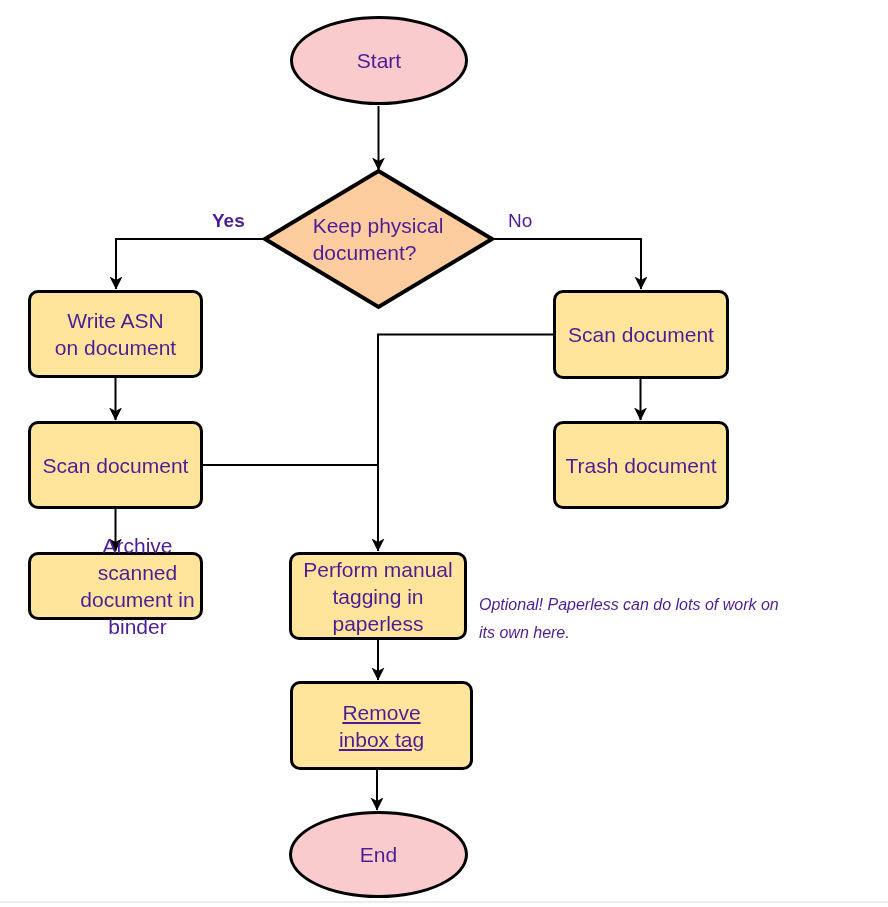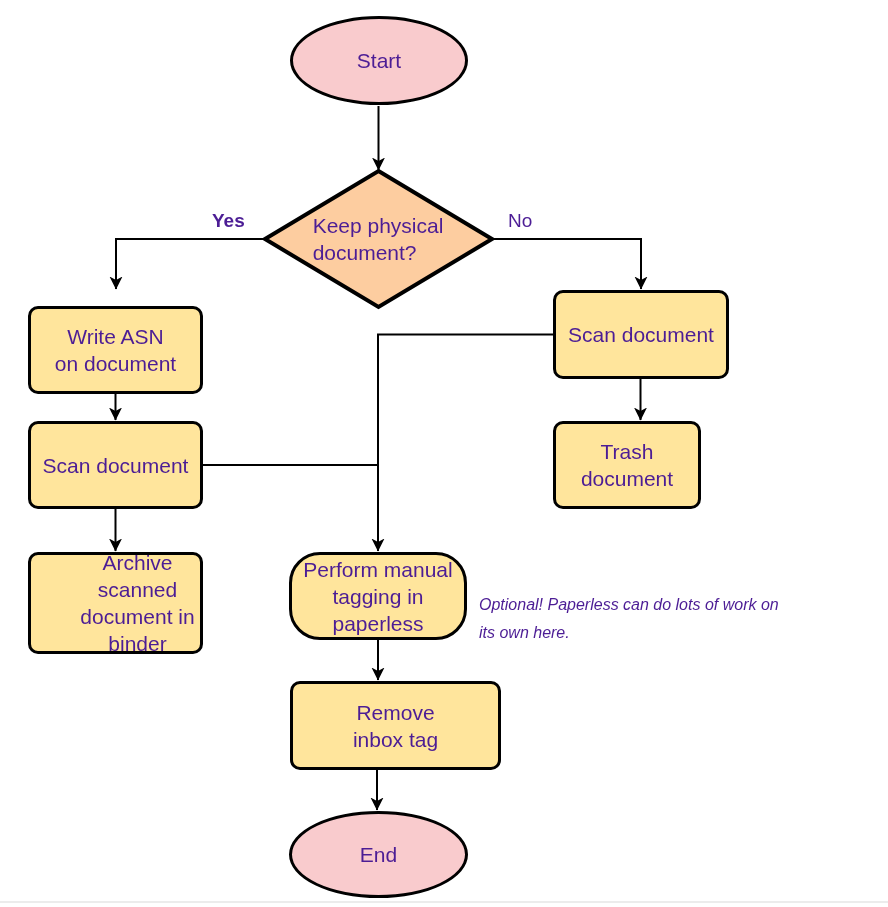--- a/index.html
+++ b/index.html
@@ -9,27 +9,27 @@
   }
   .layer{position:absolute;left:0;top:0;width:888px;height:907px;}
   .node{
     position:absolute;display:flex;align-items:center;justify-content:center;
     text-align:center;font-size:21px;line-height:27px;white-space:pre-line;
     box-sizing:border-box;z-index:2;
   }
   .process{border:3.2px solid #000;border-radius:10px;}
   .terminator{border:3.4px solid #000;border-radius:50%;}
   .n-start{left:290px;top:16px;width:178px;height:89px;}
-  .n-write-asn{left:28px;top:290px;width:175px;height:88px;margin-top:16px;}
+  .n-write-asn{left:28px;top:290px;width:175px;height:88px;}
   .n-scan-left{left:28px;top:421px;width:175px;height:88px;}
-  .n-archive{left:28px;top:552px;width:175px;height:102px;padding-left:44px;}
+  .n-archive{left:28px;top:552px;width:175px;height:68px;padding-left:44px;}
   .n-scan-right{left:553px;top:290px;width:176px;height:89px;}
-  .n-trash{left:553px;top:421px;width:148px;height:88px;}
-  .n-tagging{left:289px;top:552px;width:178px;height:88px;border-radius:31px;}
-  .n-remove{left:290px;top:681px;width:211px;height:89px;}
+  .n-trash{left:553px;top:421px;width:176px;height:88px;}
+  .n-tagging{left:289px;top:552px;width:178px;height:88px;}
+  .n-remove{left:290px;top:681px;width:183px;height:89px;text-decoration:underline;}
   .n-end{left:289px;top:811px;width:179px;height:87px;}
   .diamond-label{
     position:absolute;left:378px;top:239px;transform:translate(-50%,-50%);
     font-size:21px;line-height:27px;text-align:left;white-space:pre-line;z-index:2;
   }
   .edge-label{position:absolute;font-size:19px;line-height:22px;z-index:2;}
   .el-yes{left:212px;top:210px;font-weight:bold;}
   .el-no{left:508px;top:210px;}
   .annotation{
     position:absolute;left:479px;top:591px;width:402px;

